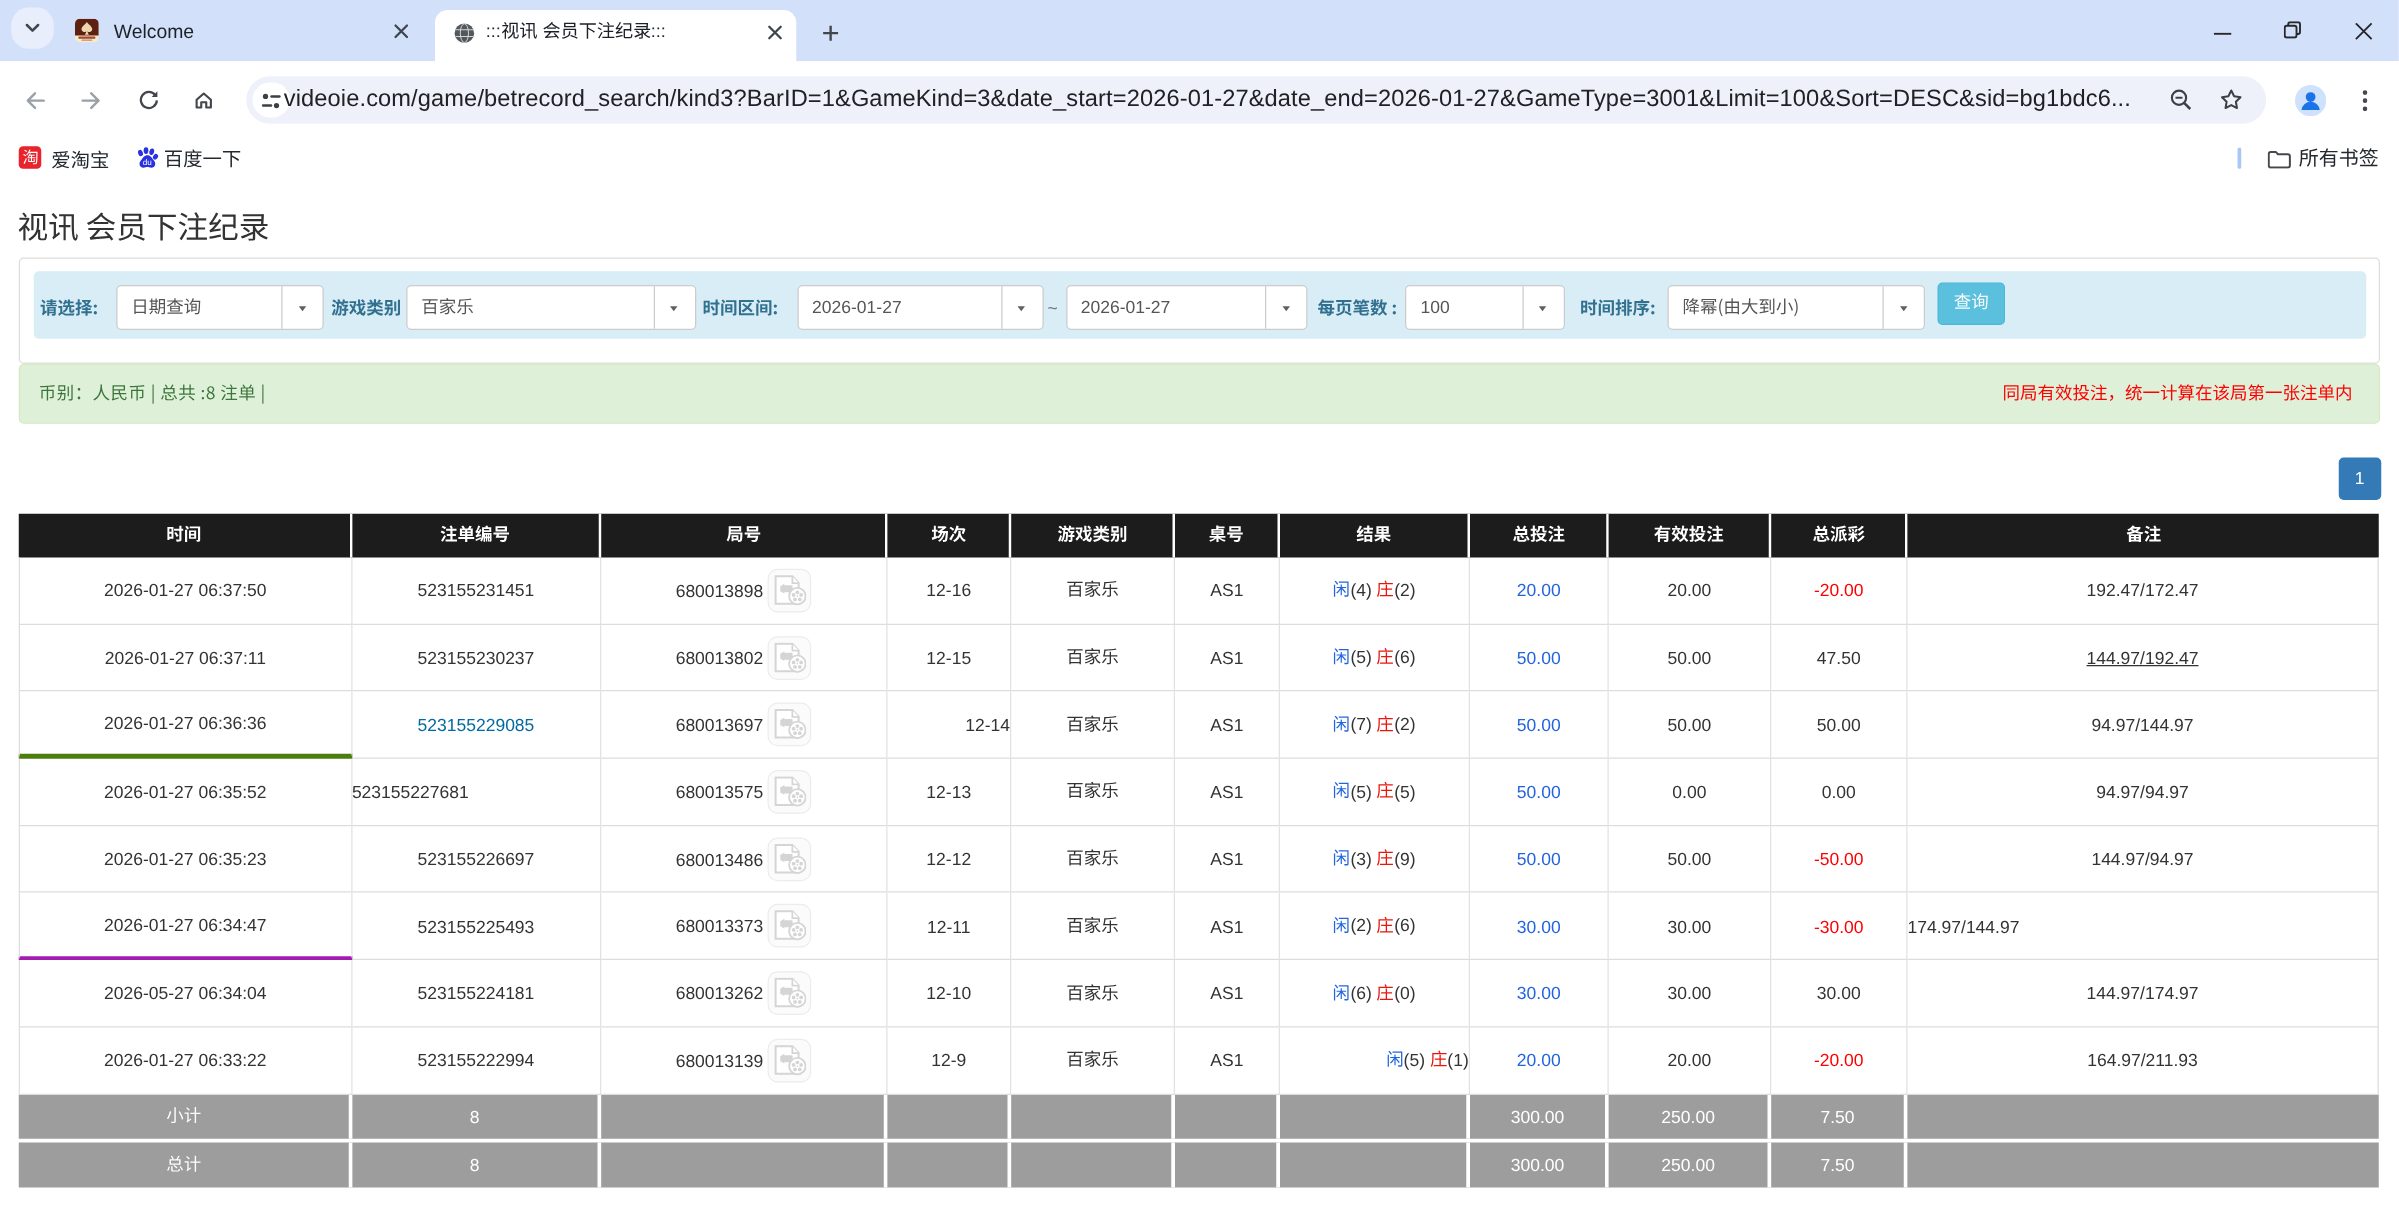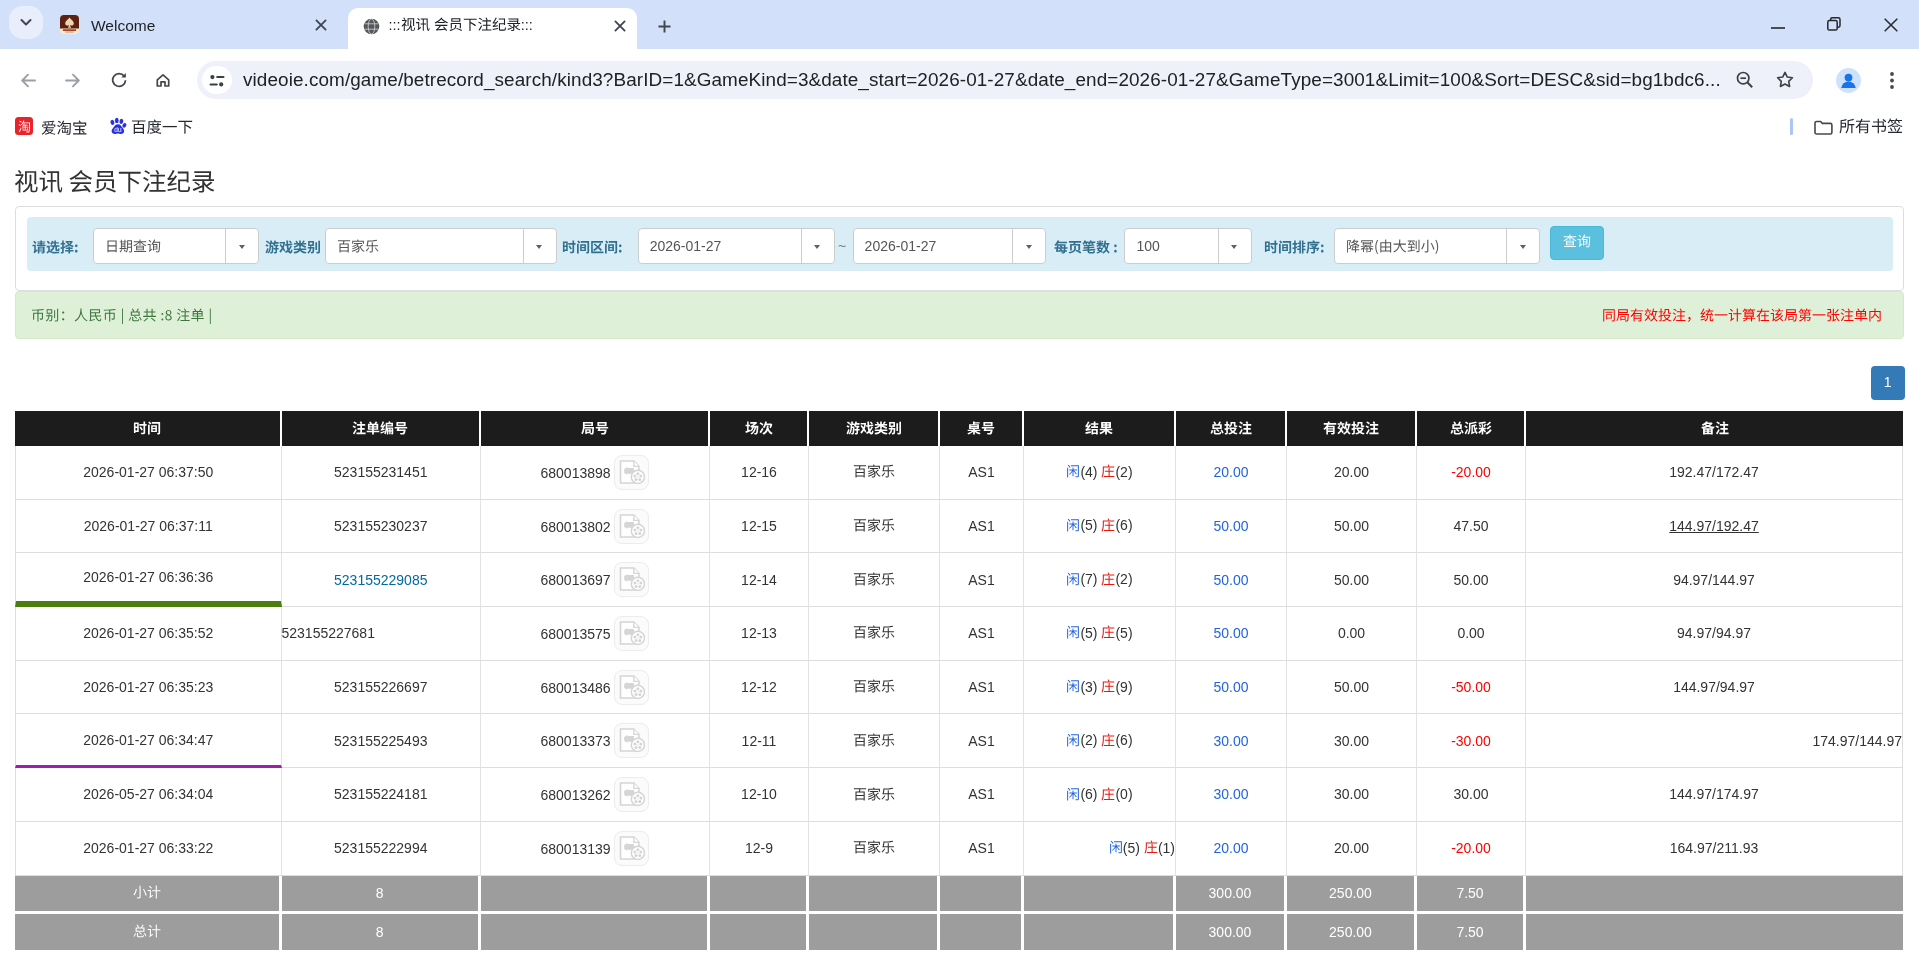--- a/index.html
+++ b/index.html
@@ -82,21 +82,21 @@
       <path d="M2.3 7.8 L8 2.8 L13.7 7.8 V14 H10 V9.8 H6 V14 H2.3 Z"></path>
     </svg></div>
 <div style="position:absolute;left:197px;top:61px;width:1616px;height:38px;background:#eef1f9;border-radius:19px;"></div>
 <div style="position:absolute;left:202px;top:66px;width:30px;height:28px;background:#fff;border-radius:15px;"></div>
 <div style="position:absolute;left:209px;top:72.5px;line-height:0;"><svg width="16" height="16" fill="#3c4043">
       <circle cx="3.4" cy="4.1" r="2.1"></circle>
       <rect x="7.2" y="3.1" width="8.3" height="2" rx="1"></rect>
       <rect x="0.5" y="10.4" width="8.3" height="2" rx="1"></rect>
       <circle cx="12.2" cy="11.4" r="2.1"></circle>
     </svg></div>
-<div style="position:absolute;left:243px;top:61px;width:1482px;height:38px;font-size:18.9px;color:#202124;line-height:38px;letter-spacing:0.1px;overflow:hidden;white-space:nowrap;">videoie.com/game/betrecord_search/kind3?BarID=1&amp;GameKind=3&amp;date_start=2026-01-27&amp;date_end=2026-01-27&amp;GameType=3001&amp;Limit=100&amp;Sort=DESC&amp;sid=bg1bdc6...</div>
+<div style="position:absolute;left:227px;top:61px;width:1482px;height:38px;font-size:18.9px;color:#202124;line-height:38px;letter-spacing:0.1px;overflow:hidden;white-space:nowrap;">videoie.com/game/betrecord_search/kind3?BarID=1&amp;GameKind=3&amp;date_start=2026-01-27&amp;date_end=2026-01-27&amp;GameType=3001&amp;Limit=100&amp;Sort=DESC&amp;sid=bg1bdc6...</div>
 <div style="position:absolute;left:1736px;top:70.5px;line-height:0;"><svg width="19" height="19" fill="none" stroke="#3c4043">
       <circle cx="7.2" cy="7.2" r="5.7" stroke-width="1.7"></circle>
       <path d="M4.4 7.2 h5.6" stroke-width="1.7"></path>
       <path d="M11.5 11.5 L16.2 16.2" stroke-width="2"></path>
     </svg></div>
 <div style="position:absolute;left:1776px;top:71px;line-height:0;"><svg width="18" height="18" fill="none" stroke="#3c4043" stroke-width="1.6" stroke-linejoin="round">
       <path d="M9 1.4 l2.3 4.63 5.11.74-3.7 3.6.87 5.09L9 13.06l-4.58 2.4.87-5.09-3.7-3.6 5.11-.74z"></path>
     </svg></div>
 <div style="position:absolute;left:1836px;top:67.5px;line-height:0;"><svg width="25" height="25">
       <circle cx="12.5" cy="12.5" r="12.5" fill="#cfe2fc"></circle>
@@ -474,36 +474,36 @@
             <g transform="translate(0,12.32) scale(0.014,-0.014)">
               <use href="#gr5e84"></use>
             </g>
           </svg><span>(6)</span></td>
         <td style="height:53.7px;border-bottom:1px solid #ddd;border-right:1px solid #e2e2e2;text-align:center;vertical-align:middle;font-size:14px;color:#333;"><span style="color:#2264e0">50.00</span></td>
         <td style="height:53.7px;border-bottom:1px solid #ddd;border-right:1px solid #e2e2e2;text-align:center;vertical-align:middle;font-size:14px;color:#333;">50.00</td>
         <td style="height:53.7px;border-bottom:1px solid #ddd;border-right:1px solid #e2e2e2;text-align:center;vertical-align:middle;font-size:14px;color:#333;"><span style="color:#333">47.50</span></td>
         <td style="height:53.7px;border-bottom:1px solid #ddd;border-right:1px solid #ddd;text-align:center;vertical-align:middle;font-size:14px;color:#333;text-decoration:underline;">144.97/192.47</td>
       </tr>
       <tr>
-        <td style="height:53.7px;border-bottom:6px solid #4d7c0f;border-right:1px solid #e2e2e2;border-left:1px solid #ddd;text-align:center;vertical-align:middle;font-size:14px;color:#333;">2026-01-27 06:36:36</td>
+        <td style="height:53.7px;border-bottom:4px solid #4d7c0f;border-right:1px solid #e2e2e2;border-left:1px solid #ddd;text-align:center;vertical-align:middle;font-size:14px;color:#333;">2026-01-27 06:36:36</td>
         <td style="height:53.7px;border-bottom:1px solid #ddd;border-right:1px solid #e2e2e2;text-align:center;vertical-align:middle;font-size:14px;color:#0369a1;">523155229085</td>
         <td style="height:53.7px;border-bottom:1px solid #ddd;border-right:1px solid #e2e2e2;text-align:center;vertical-align:middle;font-size:14px;color:#333;"><span style="vertical-align:middle;">680013697</span>&nbsp;<span style="display:inline-block;width:35px;height:35px;background:#fbfbfb;border:1px solid #ececec;border-radius:8px;vertical-align:middle;"><svg width="27" height="25" fill="none" style="display:block;margin:4px auto 0;">
               <path d="M2.5 1 h13.4 l5 5.4 V23 H2.5 Z" stroke="#d5d5d5" stroke-width="1.6" fill="#fff"></path>
               <path d="M15.9 1 v5.4 h5" stroke="#d5d5d5" stroke-width="1.4" fill="#fff"></path>
               <path d="M6.2 8.9 l3.3-1.9 v7.8 l-3.3-1.9 z" fill="#d5d5d5"></path>
               <rect x="9.1" y="8.1" width="7" height="5.6" rx="0.9" fill="#d5d5d5"></rect>
               <circle cx="19.9" cy="16.9" r="6.6" fill="#fff" stroke="#d5d5d5" stroke-width="1.5"></circle>
               <circle cx="19.9" cy="13.8" r="1.5" fill="#d5d5d5"></circle>
               <circle cx="22.9" cy="15.9" r="1.5" fill="#d5d5d5"></circle>
               <circle cx="21.8" cy="19.5" r="1.5" fill="#d5d5d5"></circle>
               <circle cx="18" cy="19.5" r="1.5" fill="#d5d5d5"></circle>
               <circle cx="16.9" cy="15.9" r="1.5" fill="#d5d5d5"></circle>
               <circle cx="19.9" cy="16.9" r="0.65" fill="#d5d5d5"></circle>
             </svg></span></td>
-        <td style="height:53.7px;border-bottom:1px solid #ddd;border-right:1px solid #e2e2e2;text-align:center;vertical-align:middle;font-size:14px;color:#333;">12-14</td>
+        <td style="height:53.7px;border-bottom:1px solid #ddd;border-right:1px solid #e2e2e2;text-align:right;vertical-align:middle;font-size:14px;color:#333;">12-14</td>
         <td style="height:53.7px;border-bottom:1px solid #ddd;border-right:1px solid #e2e2e2;text-align:center;vertical-align:middle;font-size:14px;color:#333;"><svg width="42.0" height="16.5" style="vertical-align:-4.18px;" fill="#333">
             <g transform="translate(0,12.32) scale(0.014,-0.014)">
               <use href="#gr767e"></use>
               <use href="#gr5bb6" x="1000"></use>
               <use href="#gr4e50" x="2000"></use>
             </g>
           </svg></td>
         <td style="height:53.7px;border-bottom:1px solid #ddd;border-right:1px solid #e2e2e2;text-align:center;vertical-align:middle;font-size:14px;color:#333;">AS1</td>
         <td style="height:53.7px;border-bottom:1px solid #ddd;border-right:1px solid #e2e2e2;text-align:center;vertical-align:middle;font-size:14px;color:#333;"><svg width="14.0" height="16.5" style="vertical-align:-4.18px;" fill="#2264e0">
             <g transform="translate(0,12.32) scale(0.014,-0.014)">
@@ -627,21 +627,21 @@
               <use href="#gr95f2"></use>
             </g>
           </svg><span>(2)</span> <svg width="14.0" height="16.5" style="vertical-align:-4.18px;" fill="#e8170d">
             <g transform="translate(0,12.32) scale(0.014,-0.014)">
               <use href="#gr5e84"></use>
             </g>
           </svg><span>(6)</span></td>
         <td style="height:53.7px;border-bottom:1px solid #ddd;border-right:1px solid #e2e2e2;text-align:center;vertical-align:middle;font-size:14px;color:#333;"><span style="color:#2264e0">30.00</span></td>
         <td style="height:53.7px;border-bottom:1px solid #ddd;border-right:1px solid #e2e2e2;text-align:center;vertical-align:middle;font-size:14px;color:#333;">30.00</td>
         <td style="height:53.7px;border-bottom:1px solid #ddd;border-right:1px solid #e2e2e2;text-align:center;vertical-align:middle;font-size:14px;color:#333;"><span style="color:#fe0000">-30.00</span></td>
-        <td style="height:53.7px;border-bottom:1px solid #ddd;border-right:1px solid #ddd;text-align:right;vertical-align:middle;font-size:14px;color:#333;">174.97/144.97</td>
+        <td style="height:53.7px;border-bottom:1px solid #ddd;border-right:1px solid #ddd;text-align:left;vertical-align:middle;font-size:14px;color:#333;">174.97/144.97</td>
       </tr>
       <tr>
         <td style="height:53.7px;border-bottom:1px solid #ddd;border-right:1px solid #e2e2e2;border-left:1px solid #ddd;text-align:center;vertical-align:middle;font-size:14px;color:#333;">2026-05-27 06:34:04</td>
         <td style="height:53.7px;border-bottom:1px solid #ddd;border-right:1px solid #e2e2e2;text-align:center;vertical-align:middle;font-size:14px;color:#333;">523155224181</td>
         <td style="height:53.7px;border-bottom:1px solid #ddd;border-right:1px solid #e2e2e2;text-align:center;vertical-align:middle;font-size:14px;color:#333;"><span style="vertical-align:middle;">680013262</span>&nbsp;<span style="display:inline-block;width:35px;height:35px;background:#fbfbfb;border:1px solid #ececec;border-radius:8px;vertical-align:middle;"><svg width="27" height="25" fill="none" style="display:block;margin:4px auto 0;">
               <path d="M2.5 1 h13.4 l5 5.4 V23 H2.5 Z" stroke="#d5d5d5" stroke-width="1.6" fill="#fff"></path>
               <path d="M15.9 1 v5.4 h5" stroke="#d5d5d5" stroke-width="1.4" fill="#fff"></path>
               <path d="M6.2 8.9 l3.3-1.9 v7.8 l-3.3-1.9 z" fill="#d5d5d5"></path>
               <rect x="9.1" y="8.1" width="7" height="5.6" rx="0.9" fill="#d5d5d5"></rect>
               <circle cx="19.9" cy="16.9" r="6.6" fill="#fff" stroke="#d5d5d5" stroke-width="1.5"></circle>

